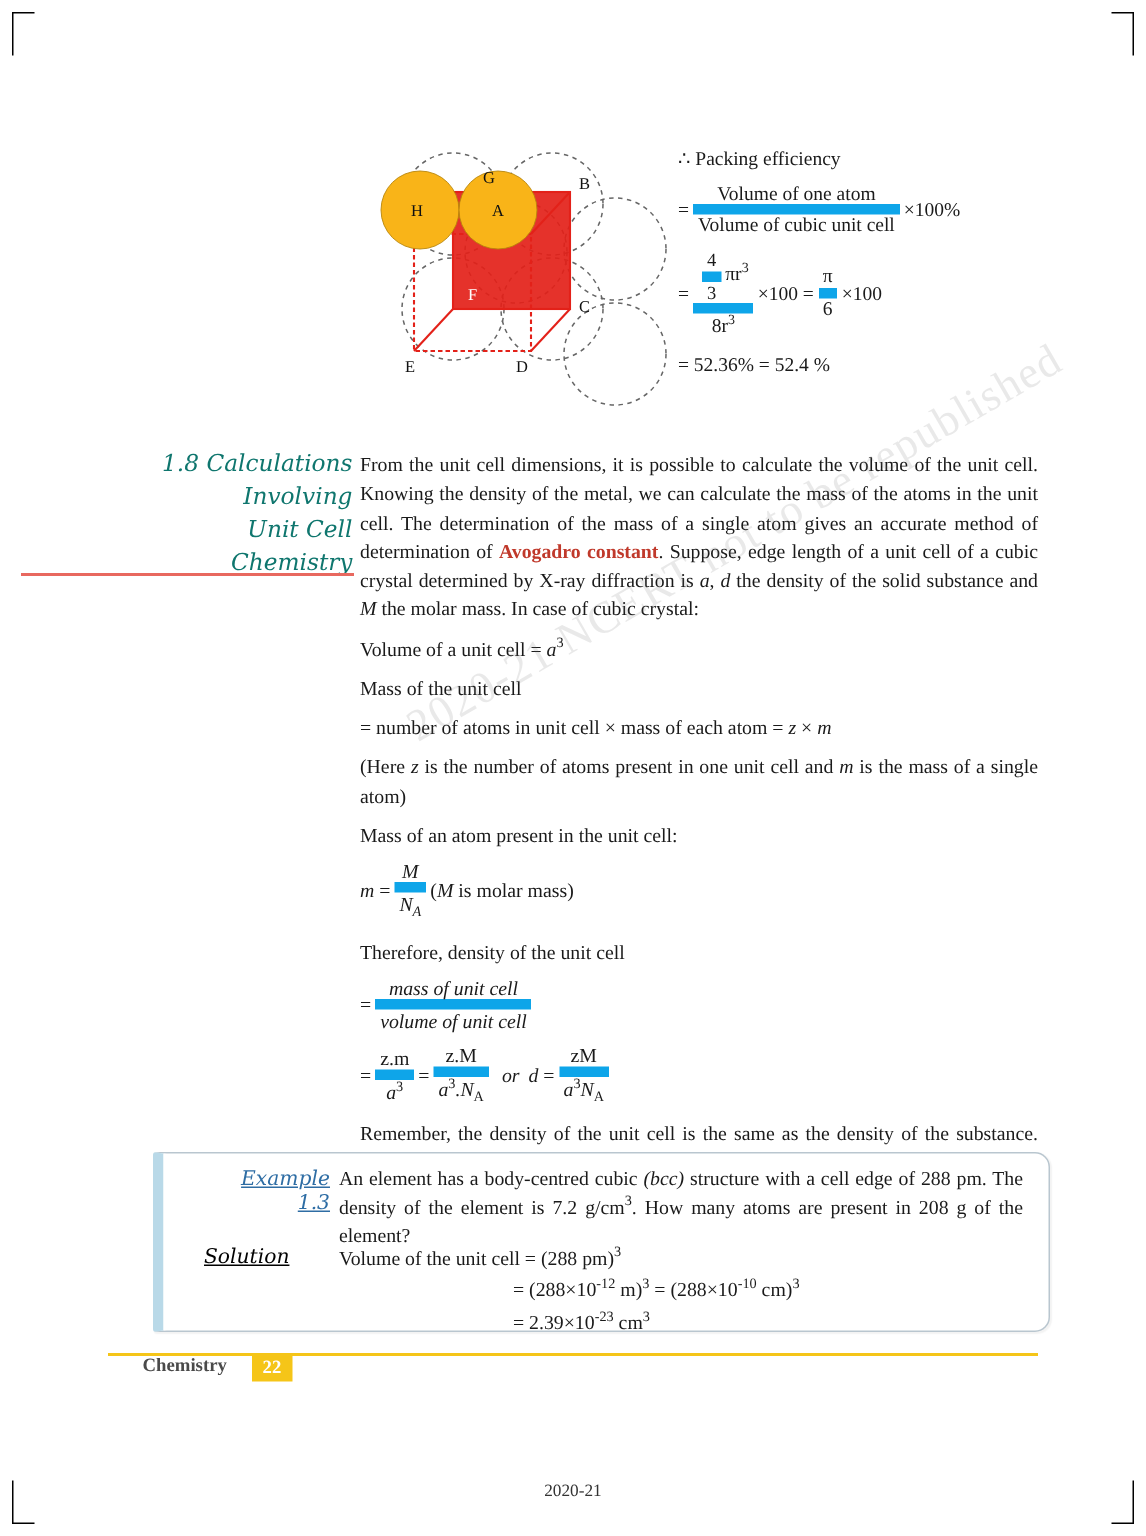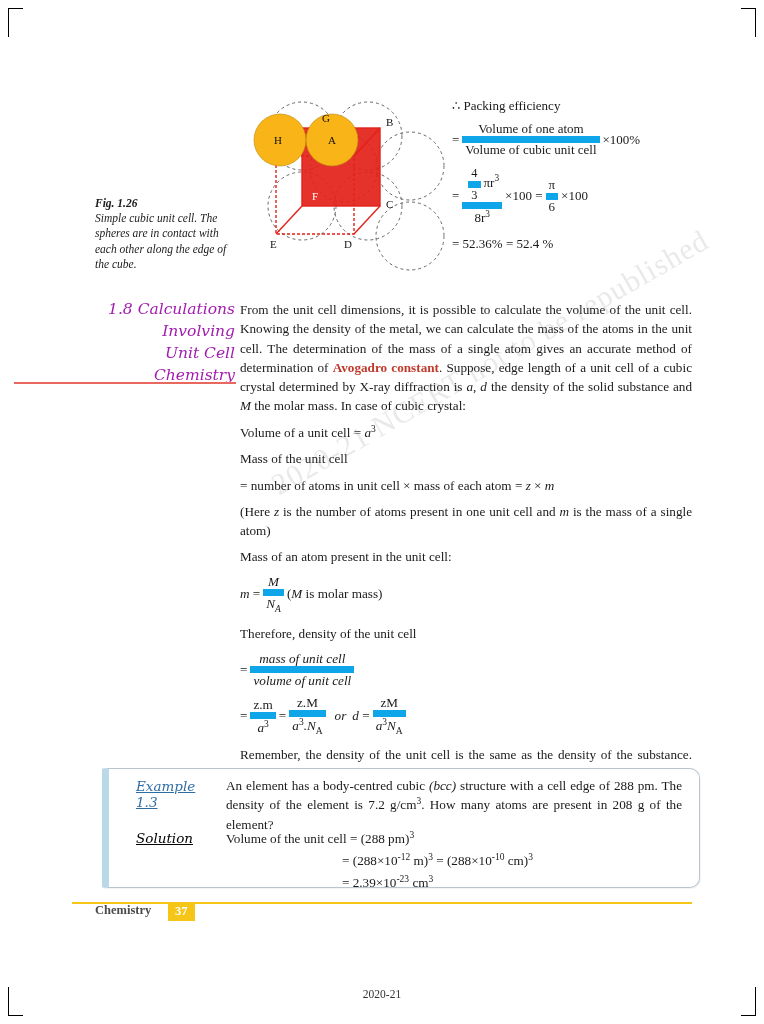--- a/index.html
+++ b/index.html
@@ -57,21 +57,21 @@
   
   .section-head {
     position: absolute;
     left: 95px;
     top: 298px;
     width: 140px;
     text-align: right;
     font-family: "DejaVu Serif", serif;
     font-size: 15.5px;
     line-height: 1.42;
-    color: #a21caf;
+    color: #0f766e;
     font-style: italic;
   }
   .section-rule {
     position: absolute;
     left: 14px;
     top: 382px;
     width: 222px;
     height: 2px;
     background: #e8685f;
   }
@@ -121,20 +121,21 @@
     border-left: 7px solid #b9d9e8;
     border-radius: 2px 10px 10px 2px;
     background: #ffffff;
     box-shadow: 1px 1px 1px rgba(0,0,0,0.05);
   }
   .example-label {
     position: absolute;
     left: 136px;
     top: 778px;
     width: 84px;
+    text-align: right;
     font-family: "DejaVu Serif", serif;
     font-style: italic;
     font-size: 13.5px;
     color: #2e6da4;
     text-decoration: underline;
   }
   .solution-label {
     position: absolute;
     left: 136px;
     top: 830px;
@@ -260,24 +261,20 @@
       <text x="136" y="38" font-family="Liberation Serif, serif" font-size="11" fill="#111">B</text>
       <text x="24" y="56" font-family="Liberation Serif, serif" font-size="11" fill="#111">H</text>
       <text x="78" y="56" font-family="Liberation Serif, serif" font-size="11" fill="#111">A</text>
       <text x="62" y="112" font-family="Liberation Serif, serif" font-size="11" fill="#fff">F</text>
       <text x="136" y="120" font-family="Liberation Serif, serif" font-size="11" fill="#111">C</text>
       <text x="20" y="160" font-family="Liberation Serif, serif" font-size="11" fill="#111">E</text>
       <text x="94" y="160" font-family="Liberation Serif, serif" font-size="11" fill="#111">D</text>
     </svg>
   </div>
 
-  <div class="fig-caption">
-    <span class="fig-label">Fig. 1.26</span>
-    <span>Simple cubic unit cell. The spheres are in contact with each other along the edge of the cube.</span>
-  </div>
 
   <div class="section-head">
     <span>1.8</span>
     <span>Calculations</span><br>
     <span>Involving</span><br>
     <span>Unit Cell</span><br>
     <span>Chemistry</span>
   </div>
   <div class="section-rule"></div>
 
@@ -370,18 +367,18 @@
     An element has a body-centred cubic <i>(bcc)</i> structure with a cell edge of 288 pm. The density of the element is 7.2 g/cm<sup>3</sup>. How many atoms are present in 208 g of the element?
   </div>
   <div class="solution-text">
     <div>Volume of the unit cell = (288 pm)<sup>3</sup></div>
     <div class="sol-line2">= (288×10<sup>-12</sup> m)<sup>3</sup> = (288×10<sup>-10</sup> cm)<sup>3</sup></div>
     <div class="sol-line2">= 2.39×10<sup>-23</sup> cm<sup>3</sup></div>
   </div>
 
   <div class="footer-rule"></div>
   <div class="footer-label">Chemistry</div>
-  <div class="page-num-box">37</div>
+  <div class="page-num-box">22</div>
   <div class="year-stamp">2020-21</div>
 
   <div class="crop-mark crop-tr"></div>
   <div class="crop-mark crop-br"></div>
 </div>
 
 </body></html>

